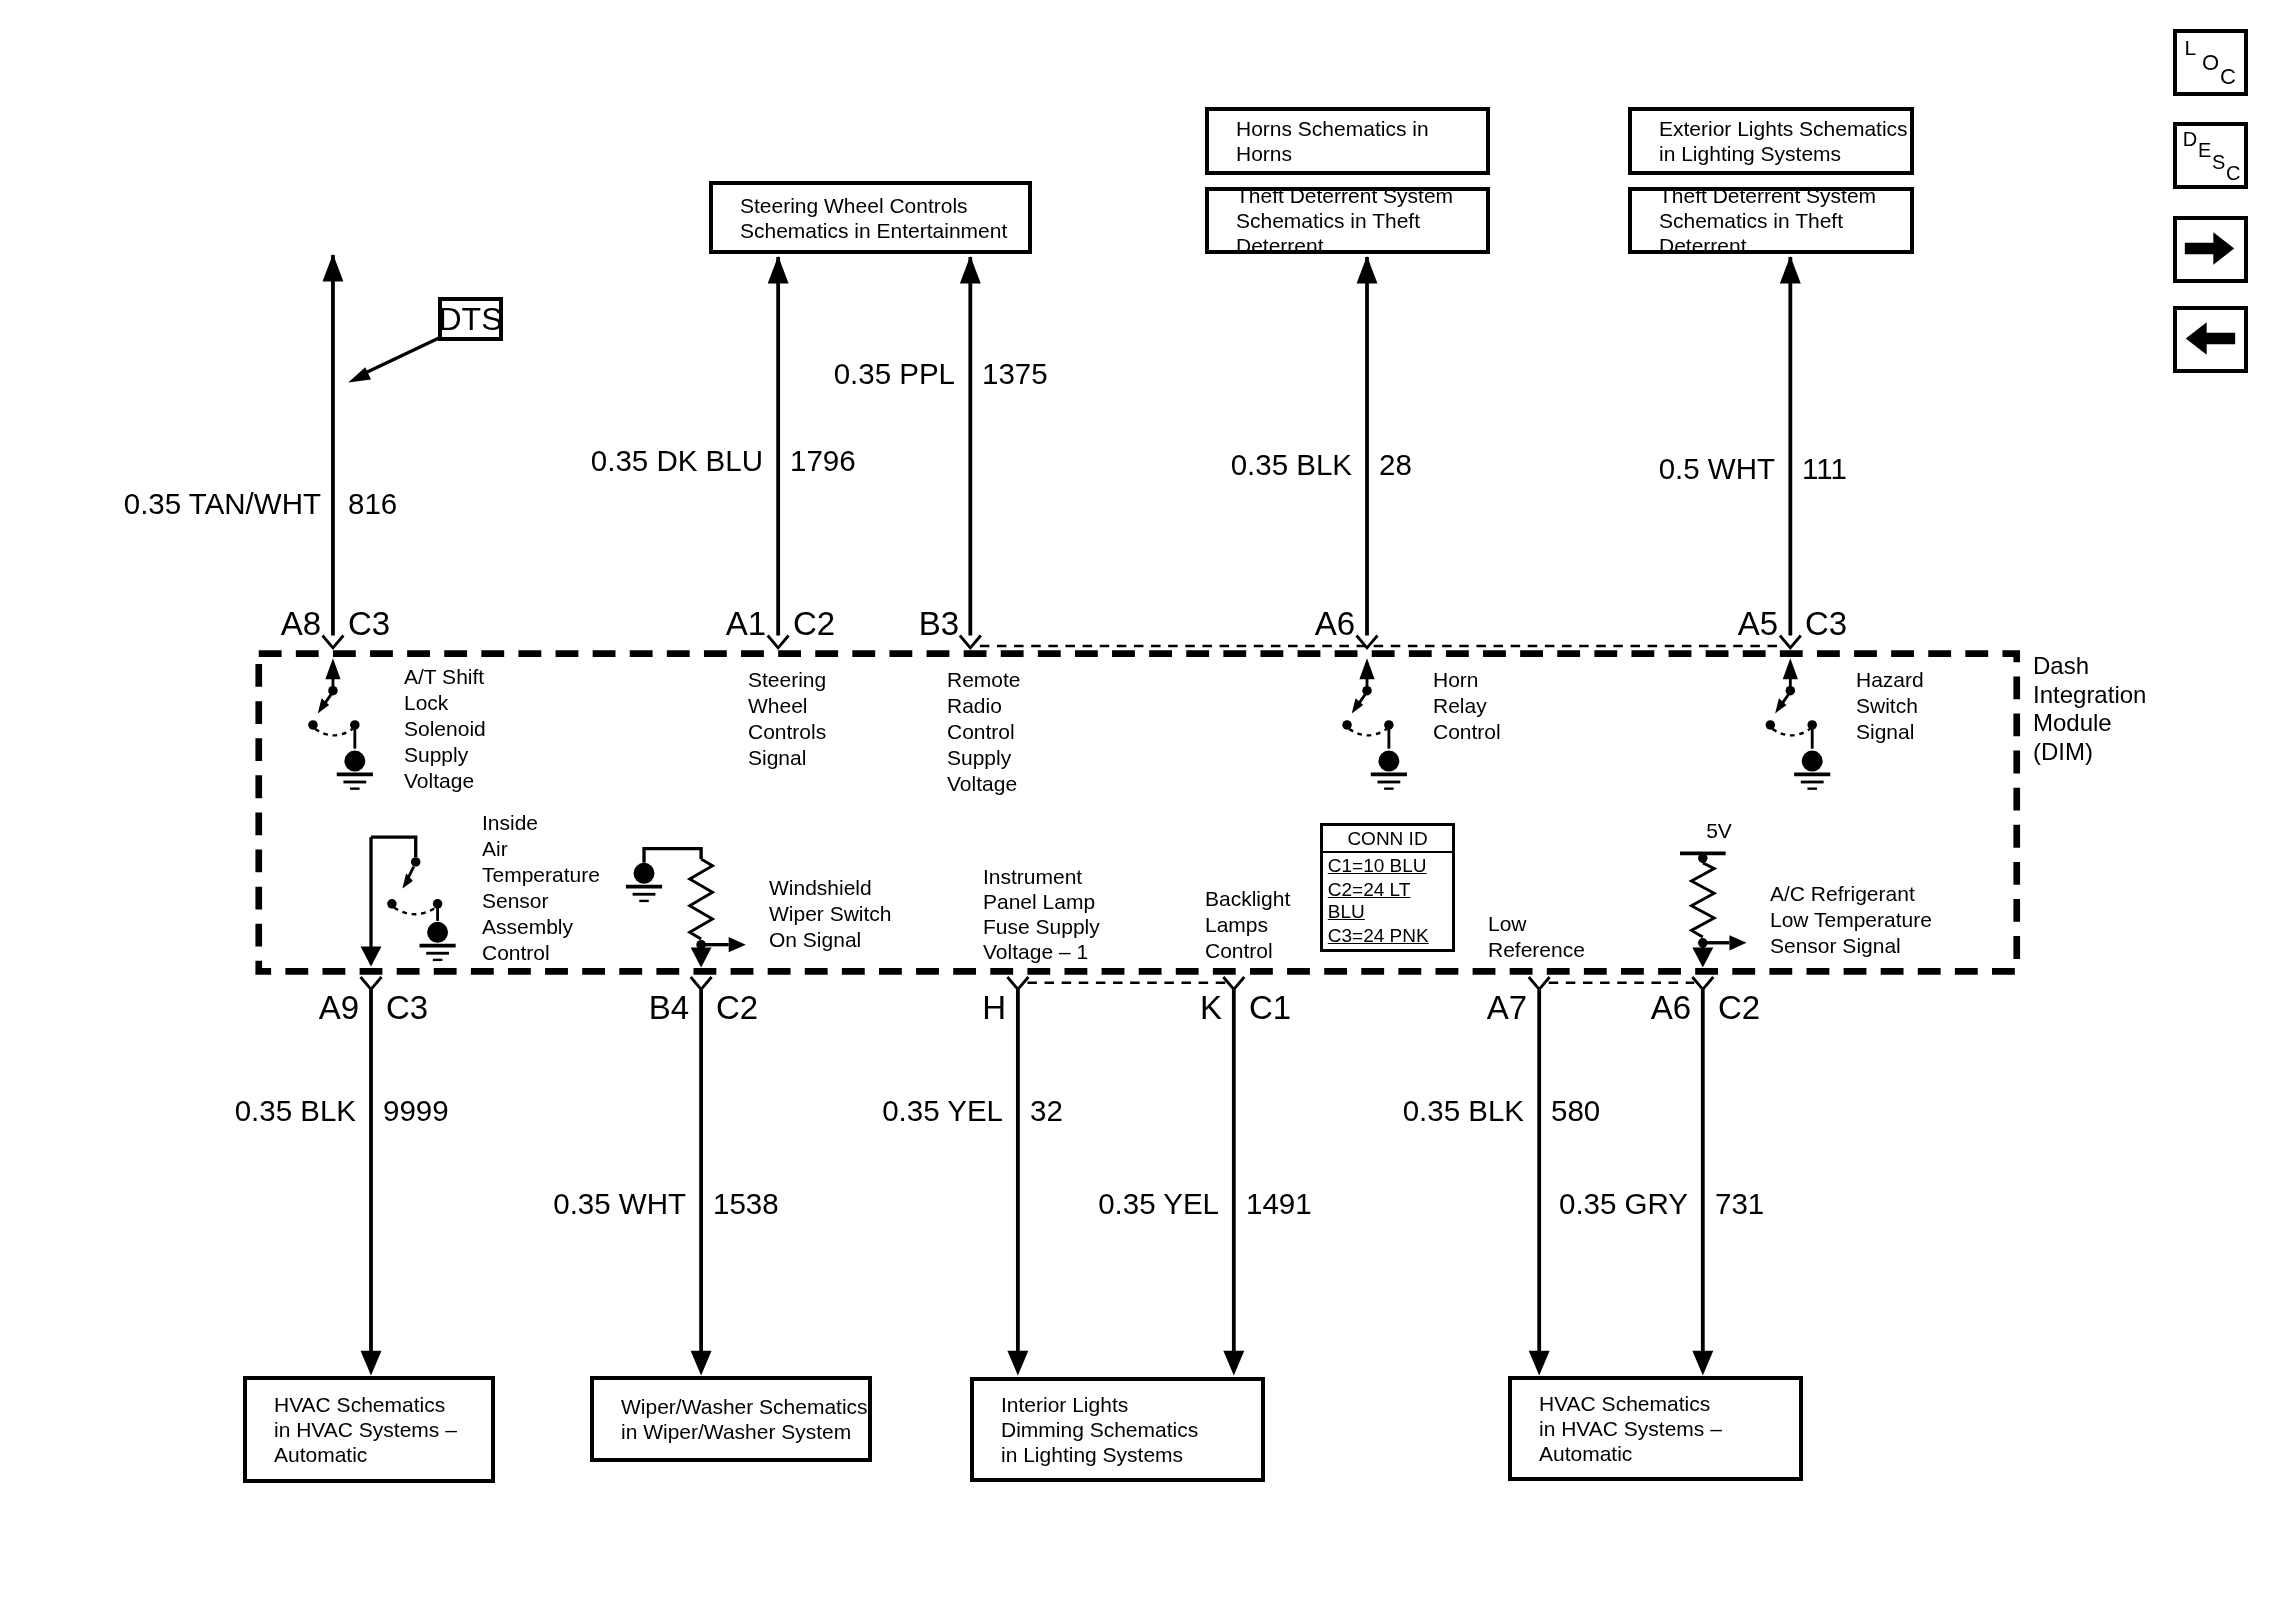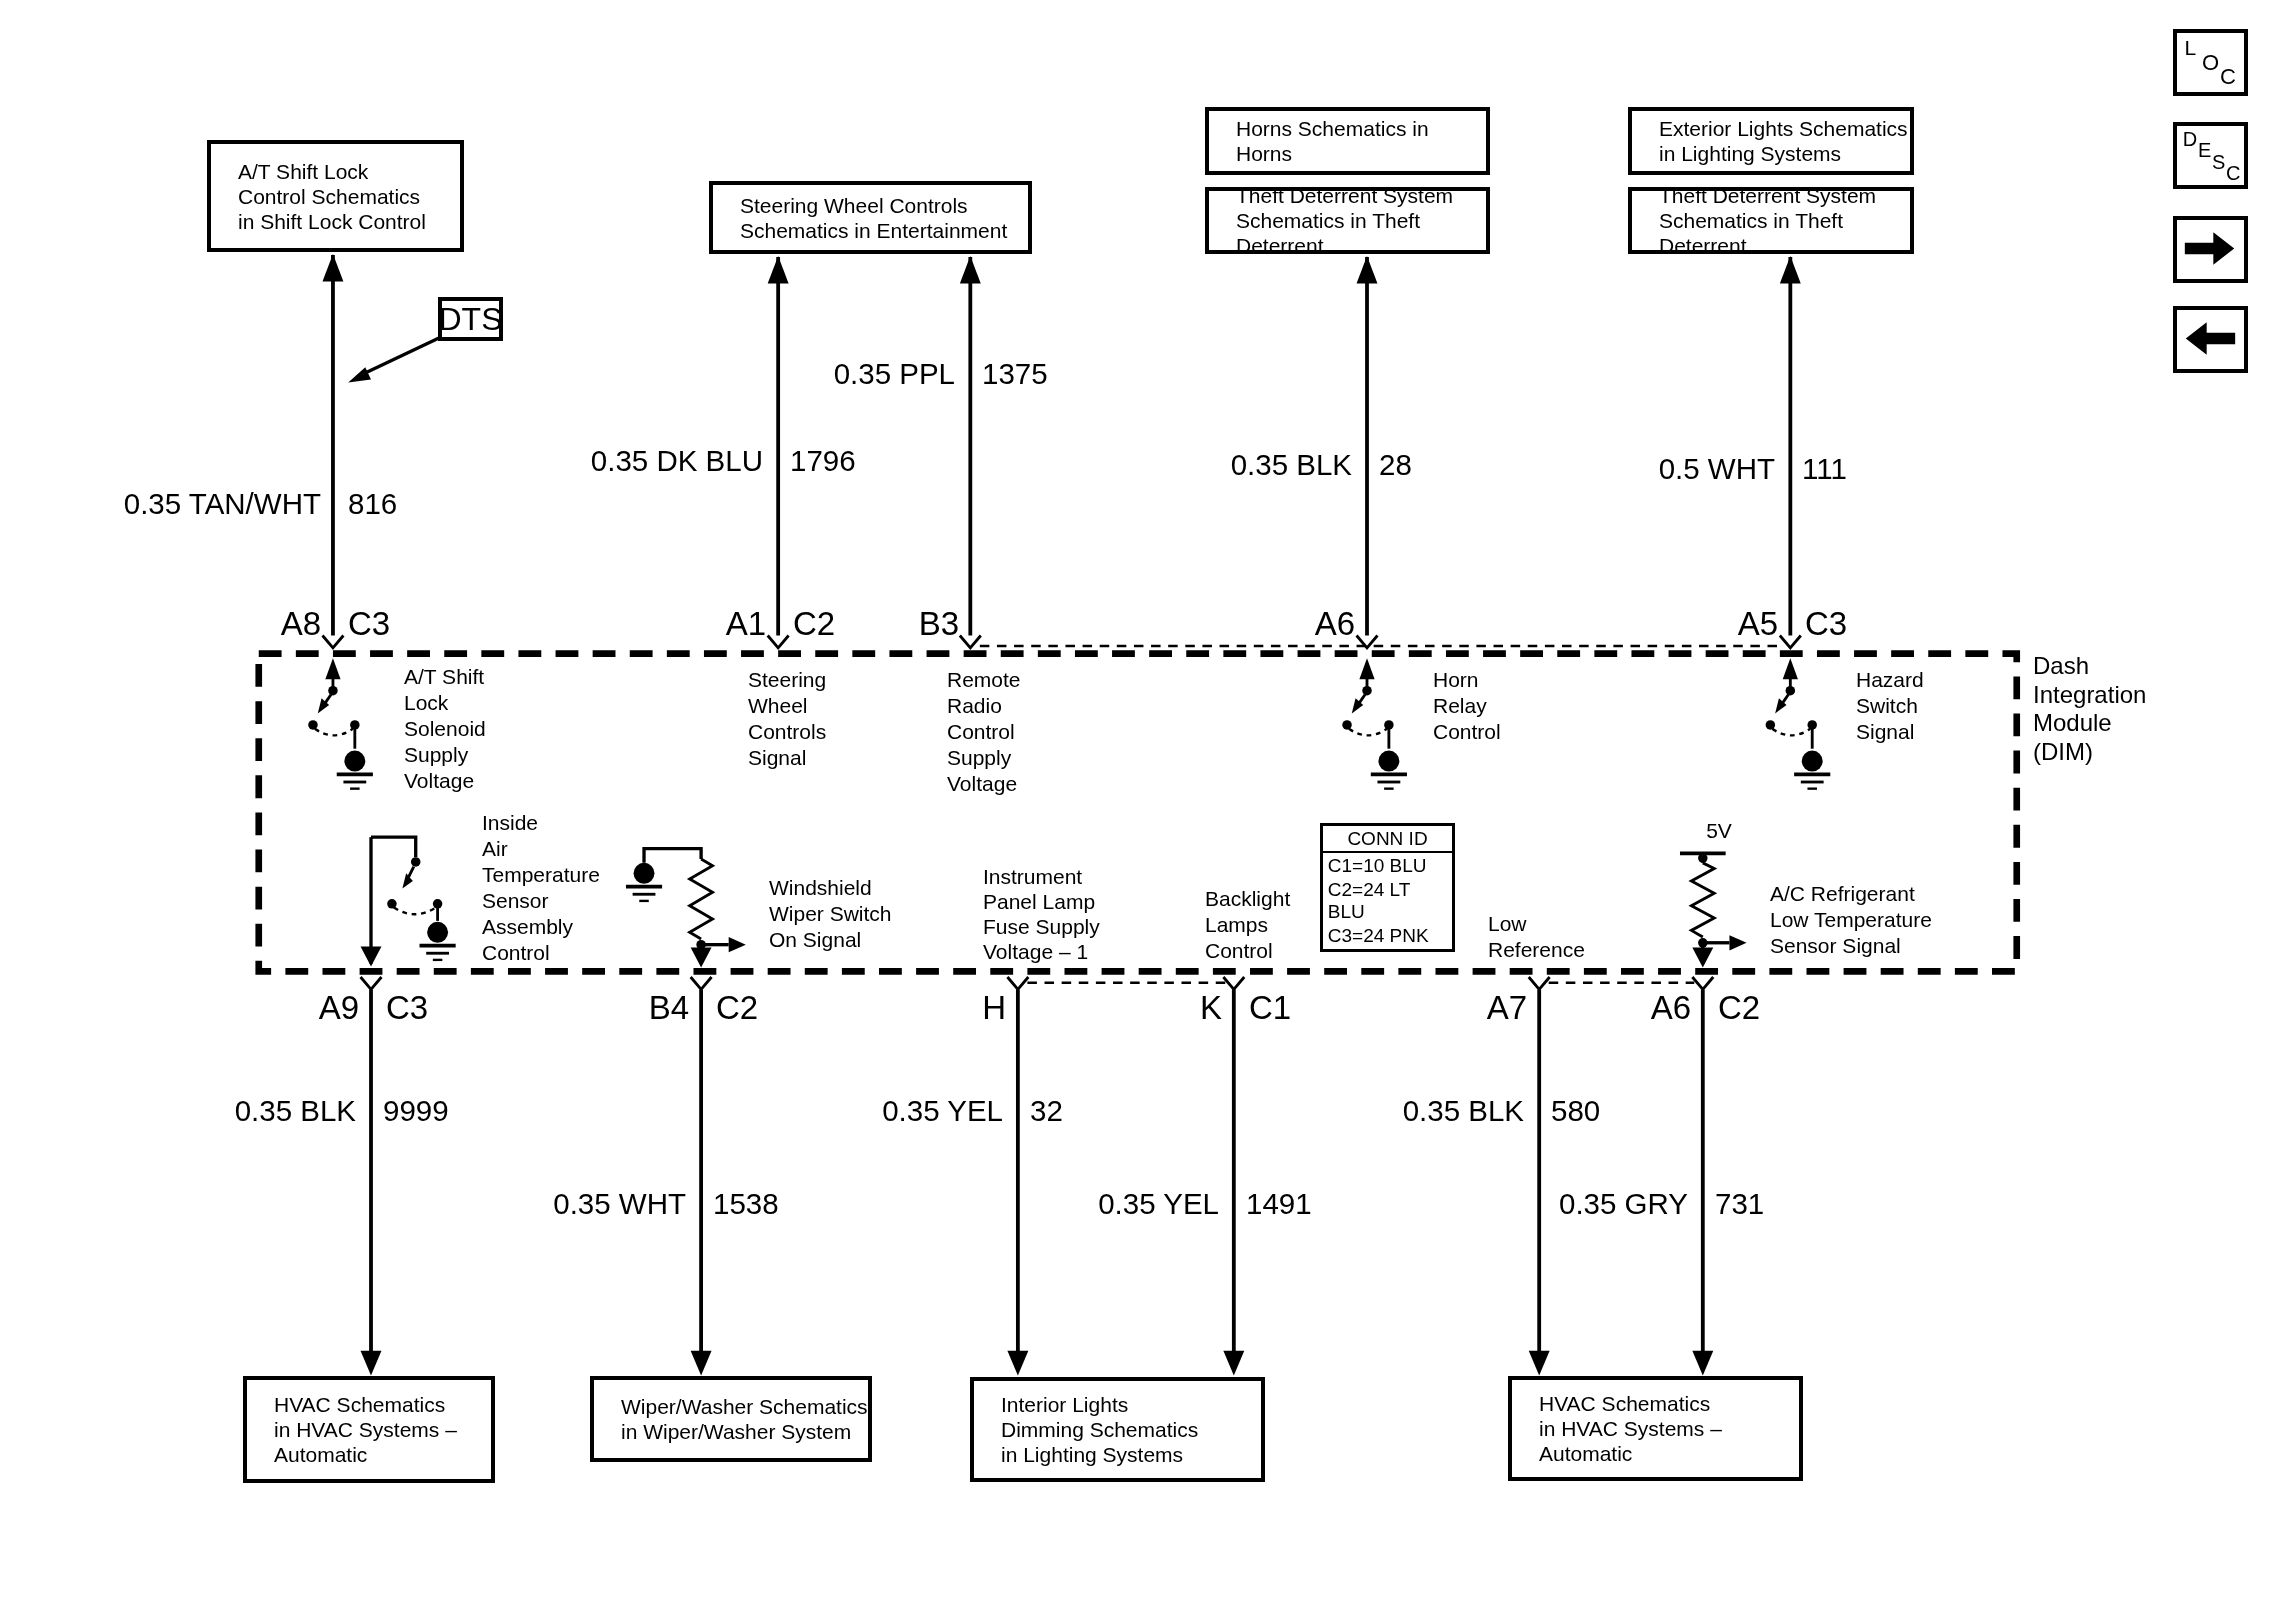--- a/index.html
+++ b/index.html
@@ -14,21 +14,21 @@
   .pinlab{font-size:33px;line-height:29.5px;}
   .wirelab{font-size:29.5px;line-height:29.5px;}
   .siglab{font-size:21px;line-height:26px;margin-left:16px;}
   .ra{text-align:right;}
   .dtsbox{border:4.8px solid #000;display:flex;align-items:center;justify-content:center;
           font-size:32px;box-sizing:border-box;background:#fff;}
   .cornerbtn{border:4.8px solid #000;box-sizing:border-box;background:#fff;position:absolute;}
   .cornerbtn span{position:absolute;font-size:21px;font-weight:normal;}
   .connbox{border:3.8px solid #000;box-sizing:border-box;background:#fff;font-size:19px;}
   .connbox .cid-title{text-align:center;border-bottom:2.9px solid #000;padding:1.9px 0 1px 0;}
-  .connbox .cid-row{padding:1.9px 0 0 4.8px;line-height:22px;}
+  .connbox .cid-row{padding:1.9px 0 0 4.8px;line-height:22px;text-decoration:underline;}
   .dimlab{font-size:24px;line-height:28.5px;}
 </style>
 </head>
 <body>
 
 <div id="stage">
 
   <svg id="wiresvg" width="2285" height="1603" viewBox="0 0 2402 1685">
     <g stroke="#000" fill="none" stroke-width="4">
 
@@ -186,23 +186,20 @@
         <path d="M1790 907 L1802 913 L1778 926 L1802 939 L1778 952 L1802 965 L1778 978 L1790 985"></path>
         <circle cx="1790" cy="991" r="5" fill="#000" stroke="none"></circle>
         <line x1="1790" y1="991" x2="1818" y2="991" stroke-width="3.5"></line>
         <polygon points="1818,983 1818,999 1836,991" fill="#000" stroke="none"></polygon>
         <line x1="1790" y1="991" x2="1790" y2="1013" stroke-width="3.5"></line>
         <polygon points="1779,996 1801,996 1790,1017" fill="#000" stroke="none"></polygon>
       </g>
     </g>
   </svg>
 
-  <div class="abs linkbox pre" style="left:207px;top:140px;width:257px;height:112px">A/T Shift Lock
-Control Schematics
-in Shift Lock Control</div>
   <div class="abs linkbox pre" style="left:709px;top:181px;width:323px;height:73px">Steering Wheel Controls
 Schematics in Entertainment</div>
   <div class="abs linkbox pre" style="left:1205px;top:107px;width:285px;height:68px">Horns Schematics in Horns</div>
   <div class="abs linkbox pre" style="left:1205px;top:187px;width:285px;height:67px">Theft Deterrent System
 Schematics in Theft Deterrent</div>
   <div class="abs linkbox pre" style="left:1628px;top:107px;width:286px;height:68px">Exterior Lights Schematics
 in Lighting Systems</div>
   <div class="abs linkbox pre" style="left:1628px;top:187px;width:286px;height:67px">Theft Deterrent System
 Schematics in Theft Deterrent</div>
 

